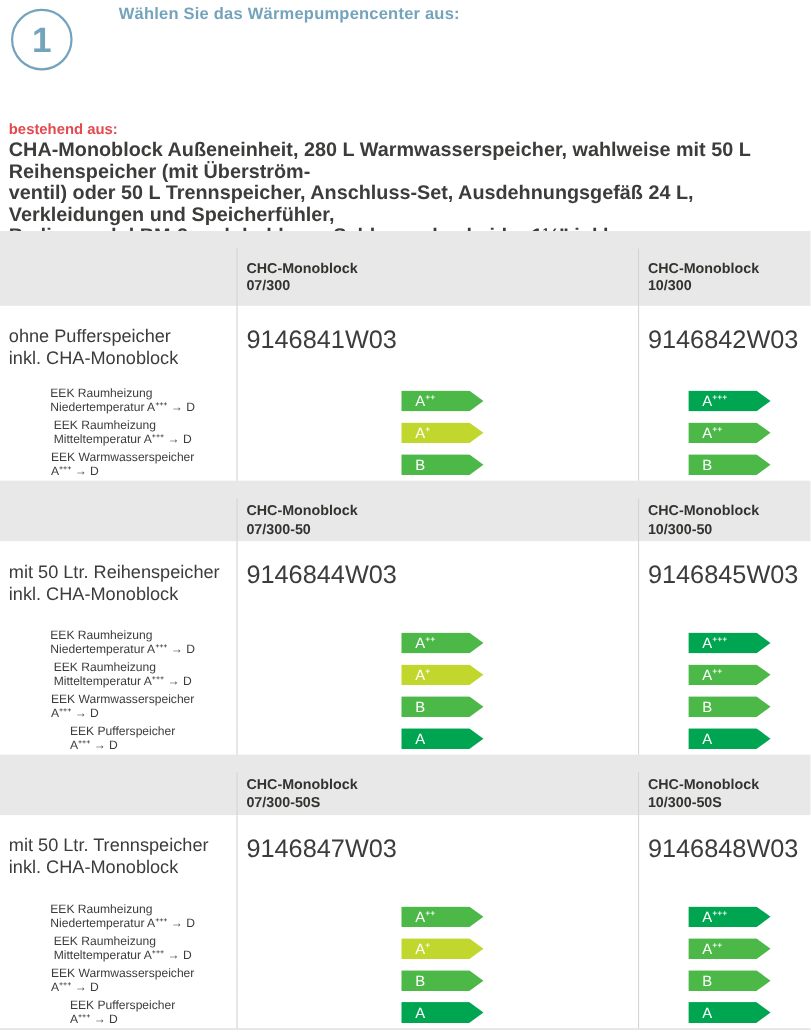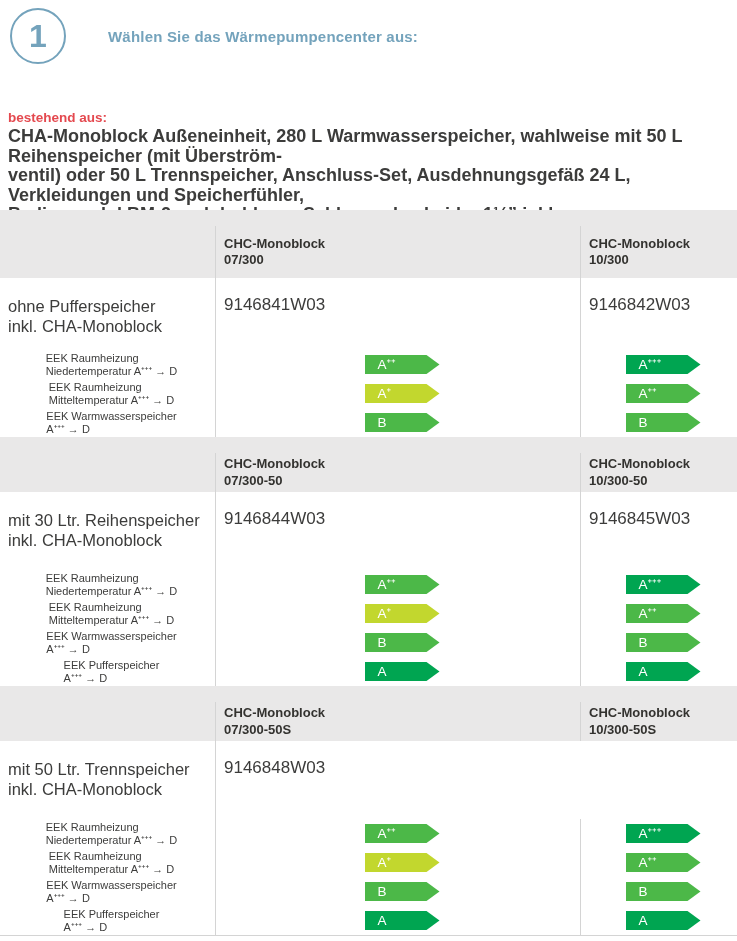--- a/index.html
+++ b/index.html
@@ -14,21 +14,21 @@
 
   
   .step-circle {
     position: absolute; left: 10px; top: 8px;
     width: 52px; height: 52px;
     border: 2px solid #74A3BC; border-radius: 50%;
     display: flex; align-items: center; justify-content: center;
     font-size: 32px; font-weight: bold; color: #74A3BC;
   }
   .heading {
-    position: absolute; left: 108px; top: 28px;
+    position: absolute; left: 108px; top: 4px;
     font-size: 15px; font-weight: bold; color: #74A3BC;
     letter-spacing: 0.2px;
   }
 
   
   .intro { position: absolute; left: 8px; top: 108px; width: 722px; font-weight: bold; }
   .intro-label { color: #E4494F; font-size: 13.5px; line-height: 19px; }
   .intro-text { font-size: 18px; line-height: 19.5px; white-space: pre-line; color: #3C3C3B; }
 
   
@@ -45,21 +45,21 @@
     padding-left: 8px; font-weight: bold; font-size: 13px;
     line-height: 16.5px; white-space: pre-line; color: #33322F;
   }
 
   .title-row.first { height: 72px; }
   .title-row.tall { height: 78px; }
   .row-title {
     padding: 18px 0 0 8px; font-size: 16.5px; line-height: 20px;
     white-space: pre-line; color: #3C3C3B;
   }
-  .article { padding: 17px 0 0 8px; font-size: 17px; color: #3C3C3B; }
+  .article { padding: 17px 0 0 8px; font-size: 23px; color: #3C3C3B; }
 
   .eek-row { height: 29px; }
   .eek-row .cell { display: flex; align-items: center; justify-content: center; }
   .eek-label {
     padding-left: 8px; font-size: 11px; line-height: 13px;
     white-space: pre-line; color: #3C3C3B;
   }
   .badge {
     display: block; margin-left: 8px;
     width: 75px; height: 19px; box-sizing: border-box;
@@ -156,21 +156,21 @@
 07/300-50</div>
     </div>
     <div class="cell c3">
       <div class="hdr">CHC-Monoblock
 10/300-50</div>
     </div>
   </div>
 
   <div class="grid-row title-row tall">
     <div class="cell c1">
-      <div class="row-title">mit 30 Ltr. Reihenspeicher
+      <div class="row-title">mit 50 Ltr. Reihenspeicher
 inkl. CHA-Monoblock</div>
     </div>
     <div class="cell c2">
       <div class="article">9146844W03</div>
     </div>
     <div class="cell c3">
       <div class="article">9146845W03</div>
     </div>
   </div>
 
@@ -233,20 +233,23 @@
       <div class="hdr">CHC-Monoblock
 10/300-50S</div>
     </div>
   </div>
 
   <div class="grid-row title-row tall">
     <div class="cell c1">
       <div class="row-title">mit 50 Ltr. Trennspeicher
 inkl. CHA-Monoblock</div>
     </div>
+    <div class="cell c2">
+      <div class="article">9146847W03</div>
+    </div>
     <div class="cell c3">
       <div class="article">9146848W03</div>
     </div>
   </div>
 
   <div class="grid-row eek-row">
     <div class="cell c1">
       <div class="eek-label">EEK Raumheizung
 Niedertemperatur A⁺⁺⁺ → D</div>
     </div>

